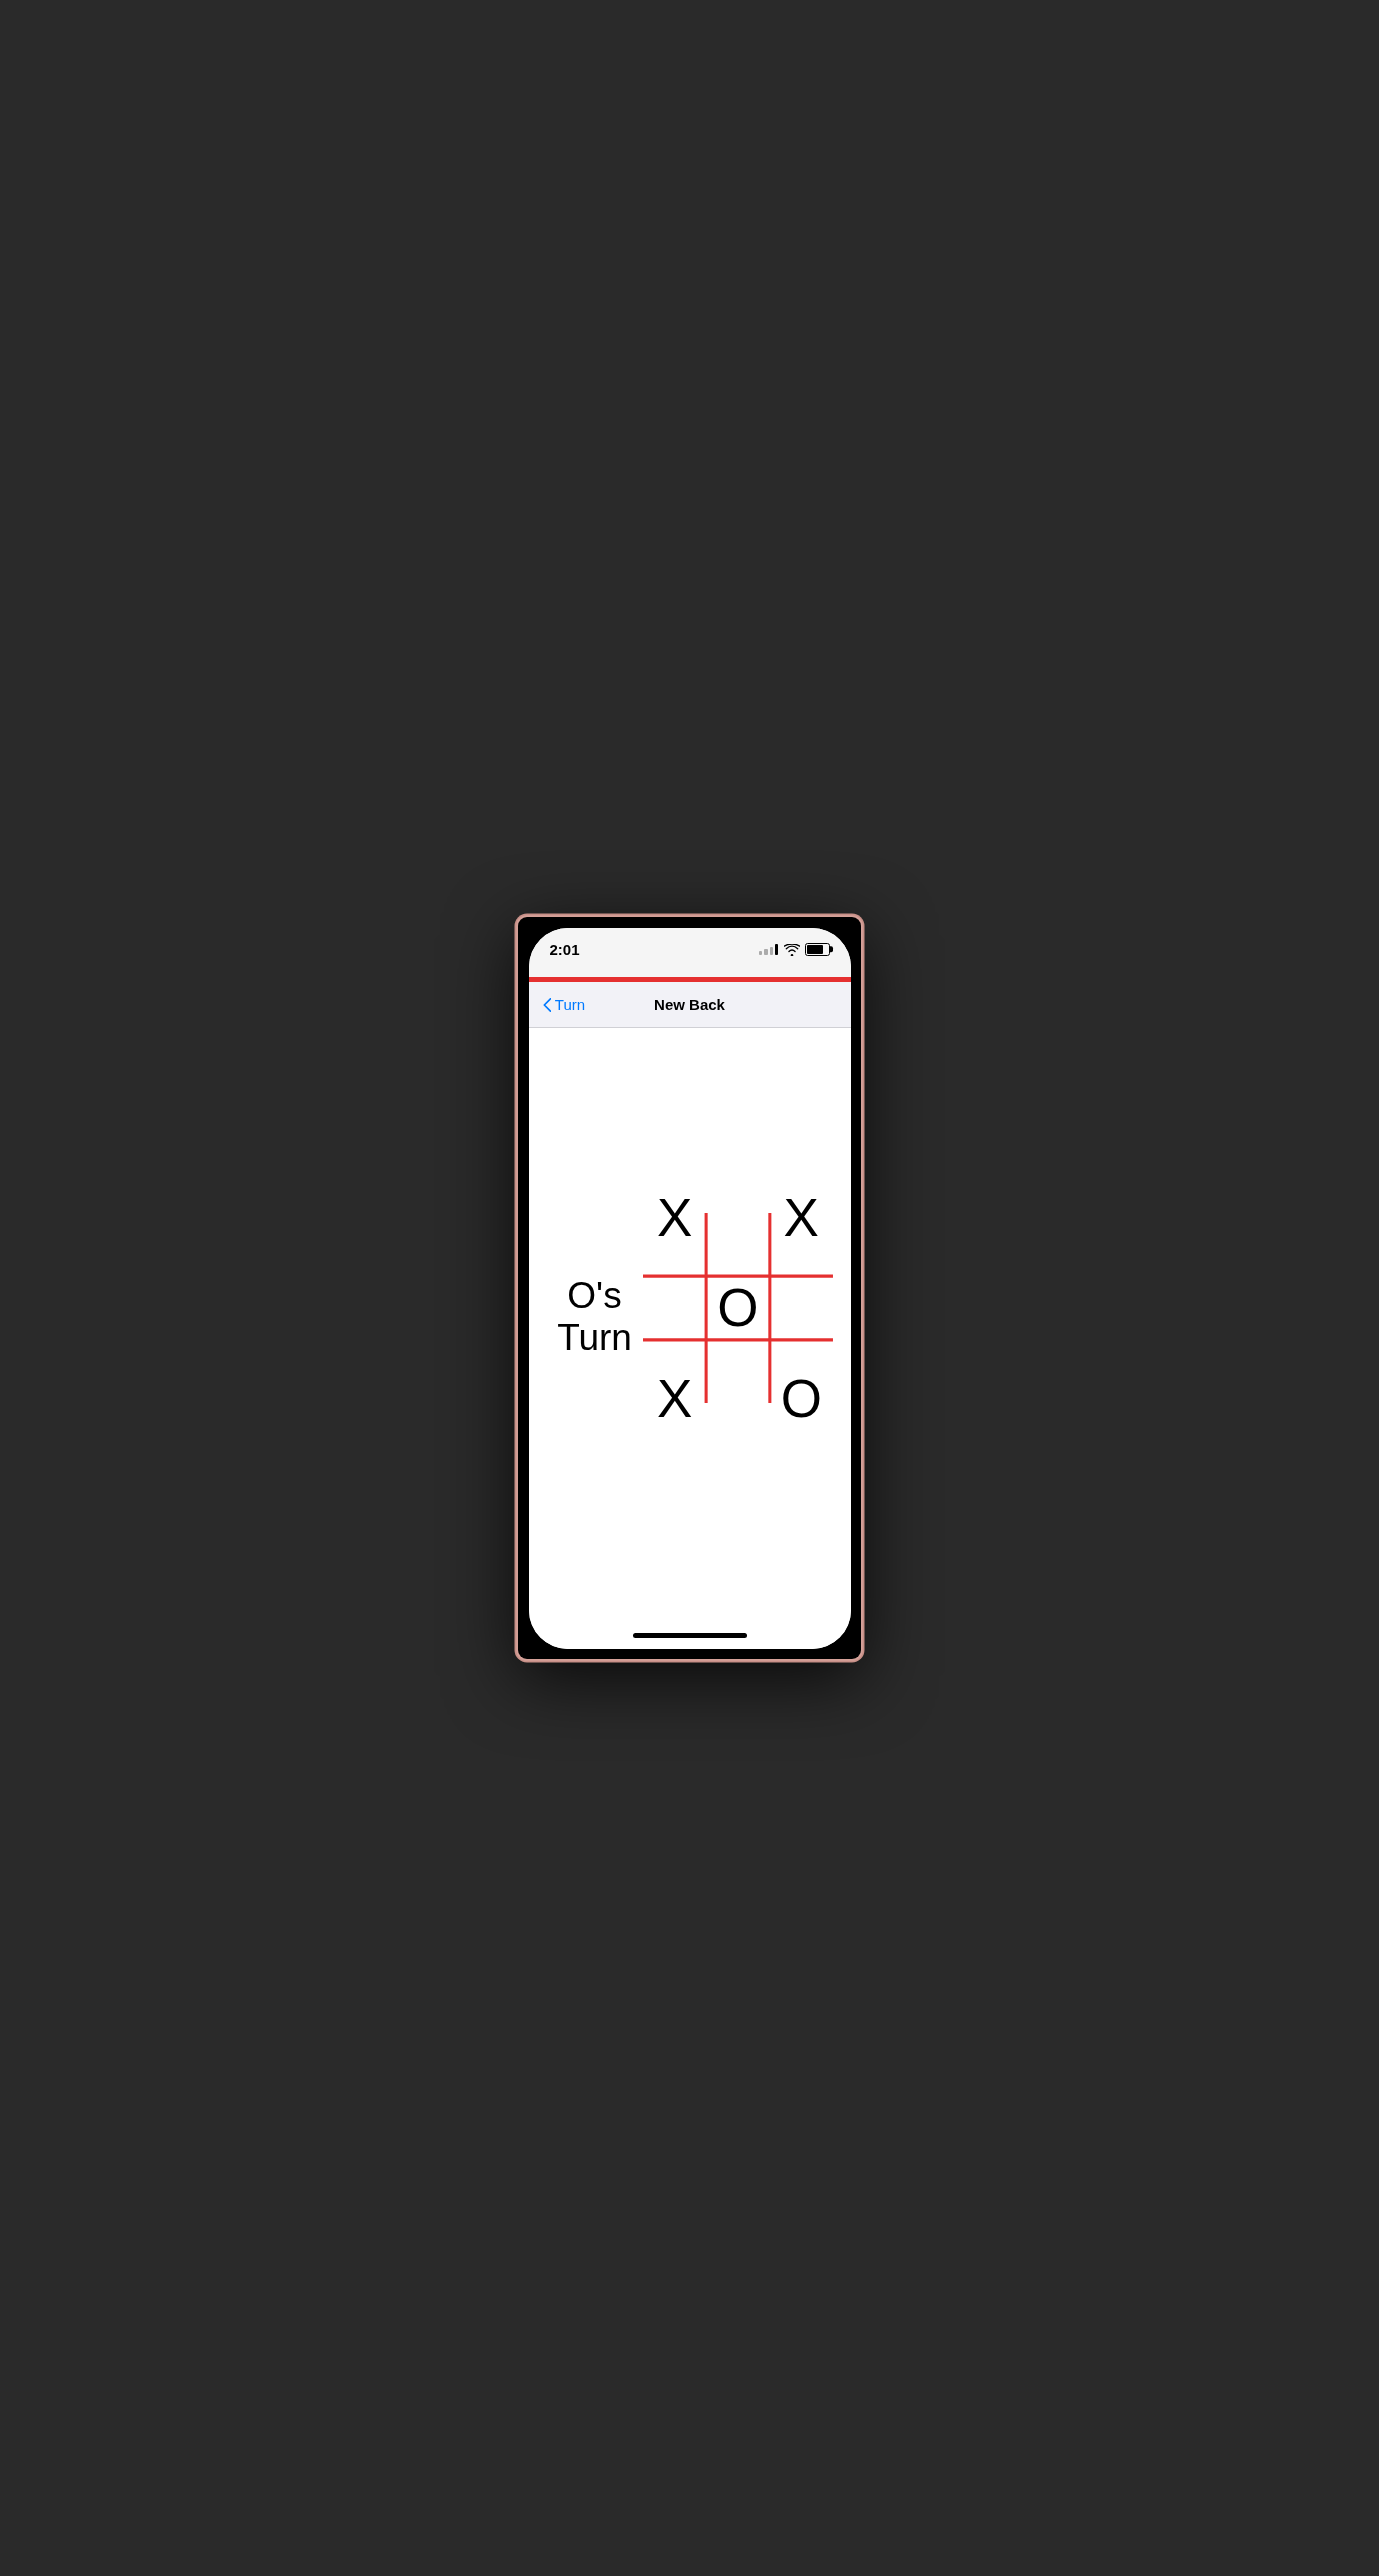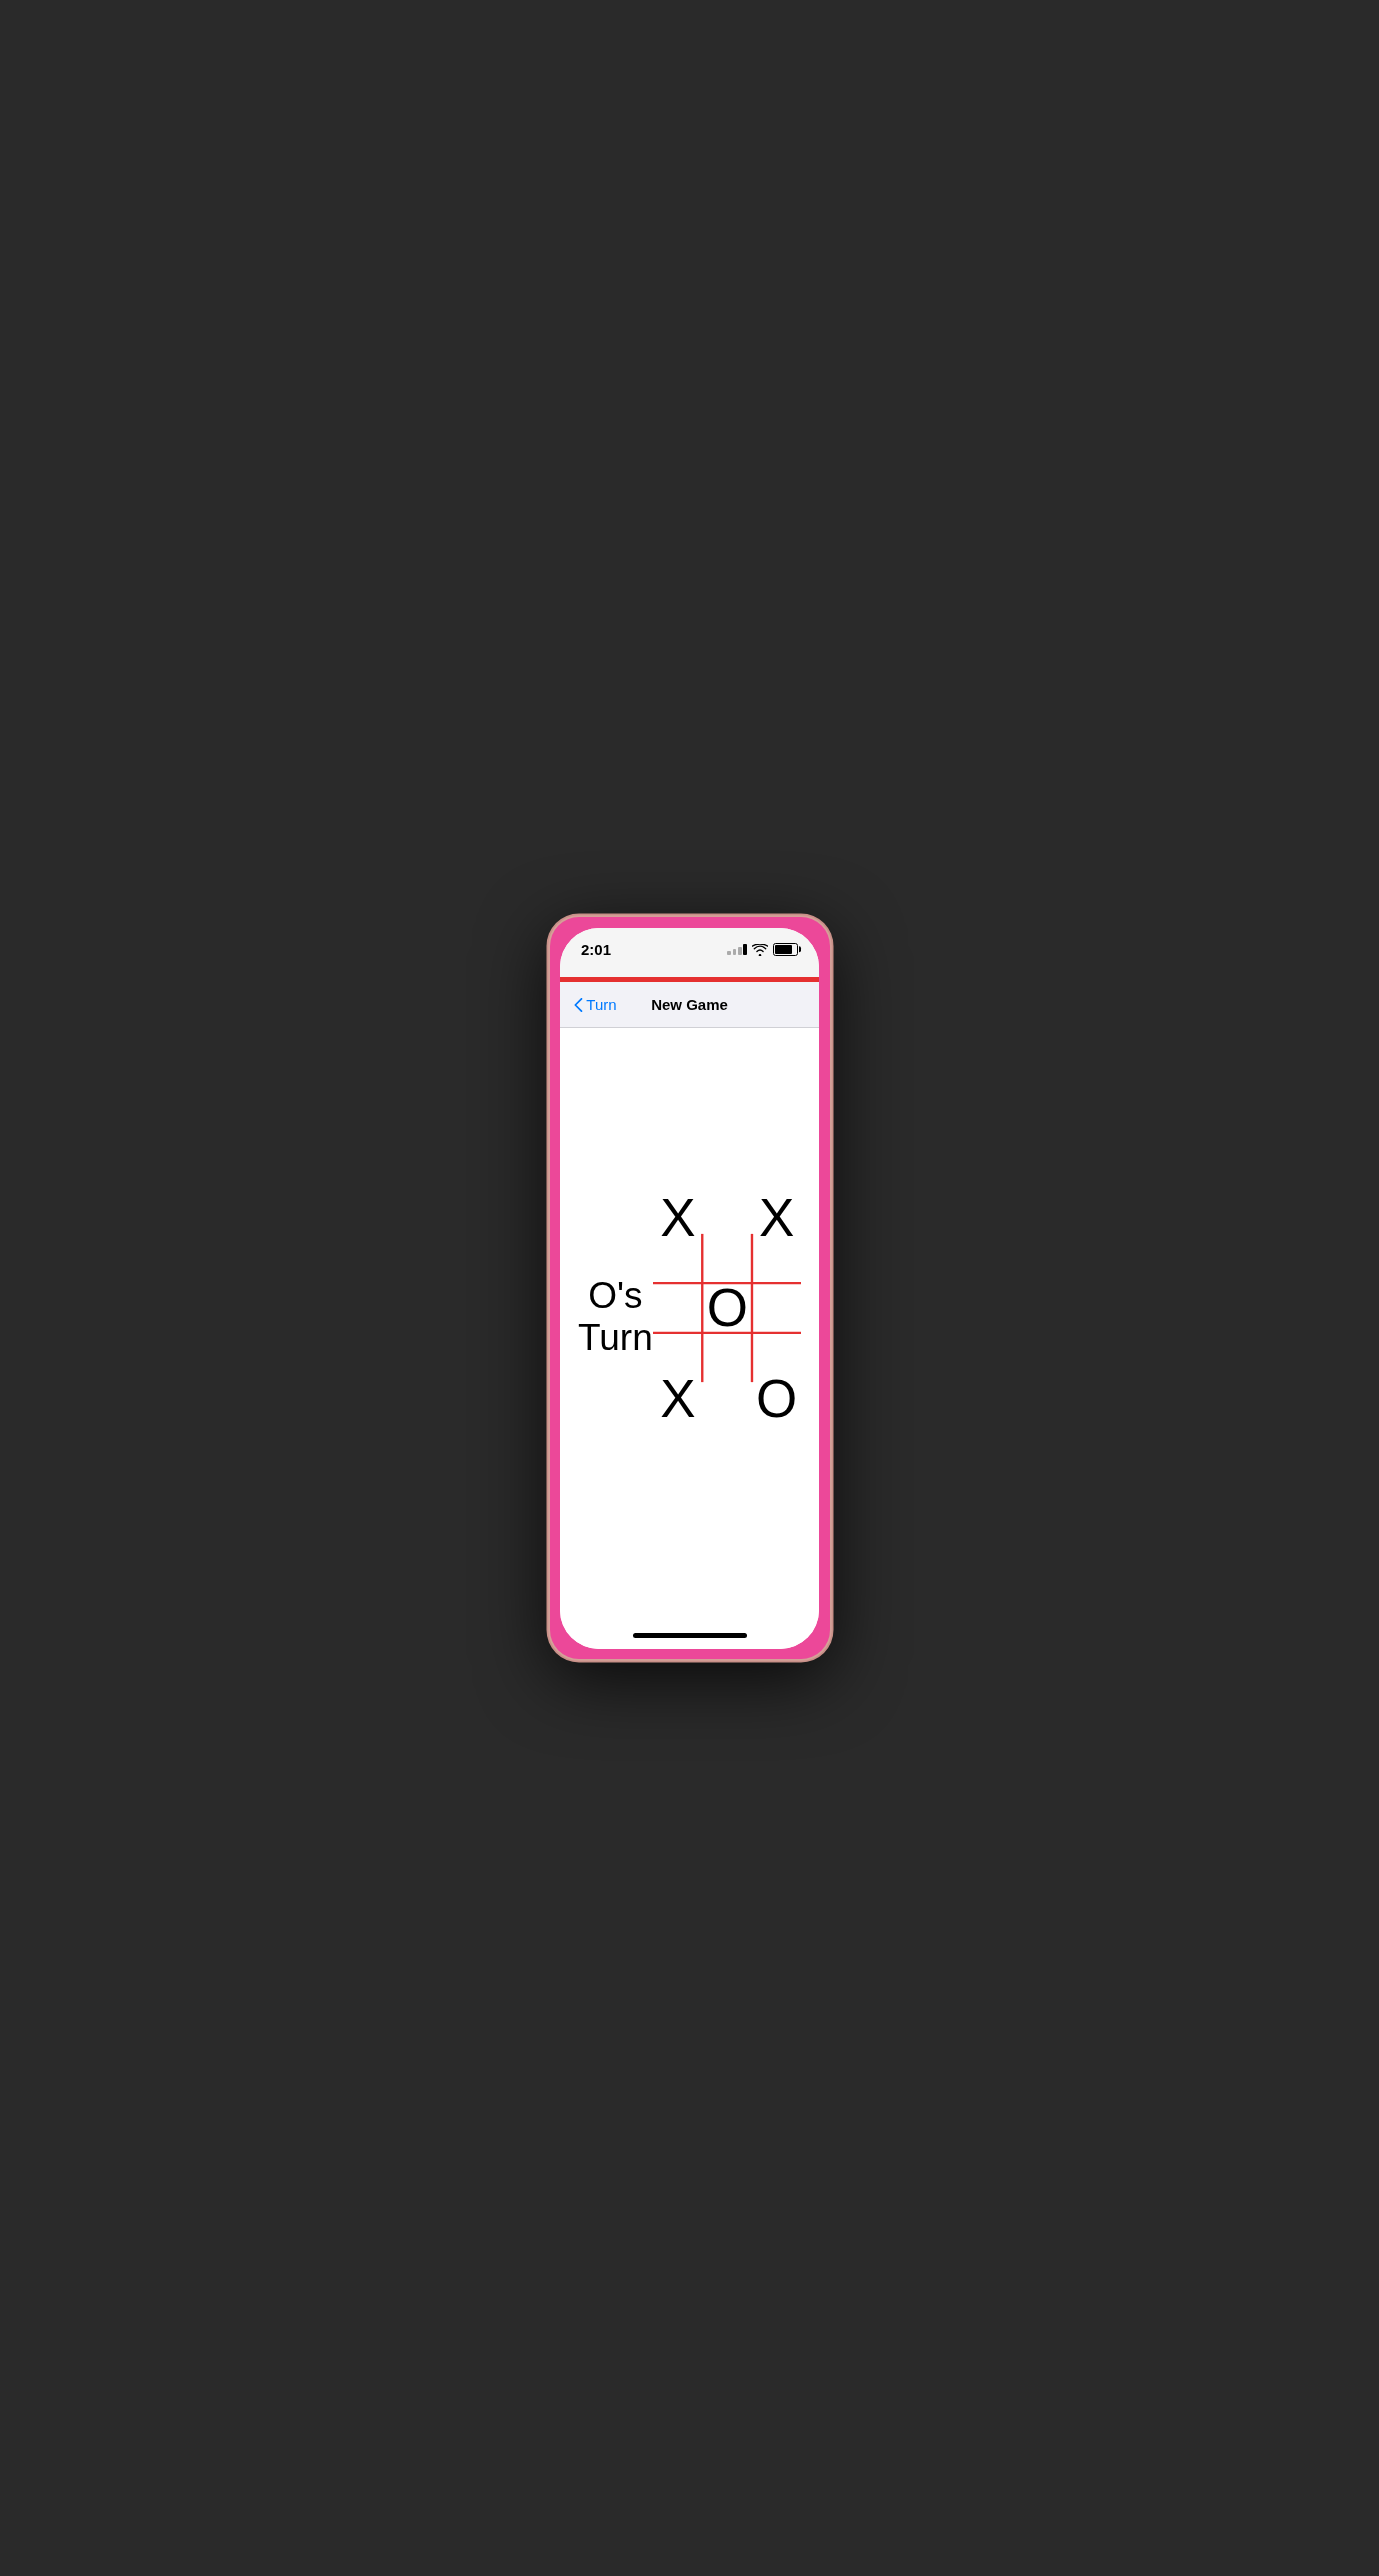--- a/index.html
+++ b/index.html
@@ -17,24 +17,24 @@
       width: 690px;
       height: 1288px;
       position: relative;
       display: flex;
       justify-content: center;
       align-items: center;
     }
 
     
     .phone {
-      width: 280px;
+      width: 343px;
       height: 742px;
-      background: #ec4899;
-      border-radius: 29px;
+      background: #000000;
+      border-radius: 9px;
       position: relative;
       box-shadow:
         0 0 0 1.8px #d4a098,
         0 0 0 3.5px #c89088,
         0 17.6px 70px rgba(0,0,0,0.8);
       overflow: hidden;
     }
 
     
     .phone::before {
@@ -296,21 +296,21 @@
 
       <div class="accent-bar"></div>
 
       <div class="nav-bar">
         <div class="nav-back">
           <svg width="8.8" height="14" viewBox="0 0 10 16" fill="none">
             <path d="M8.5 1L1.5 8L8.5 15" stroke="#007AFF" stroke-width="2" stroke-linecap="round" stroke-linejoin="round"></path>
           </svg>
           <span>Turn</span>
         </div>
-        <span class="nav-title">New Game</span>
+        <span class="nav-title">New Back</span>
       </div>
 
       <div class="content">
 
         <div class="turn-label">O's Turn</div>
 
         <div class="board">
 
           <svg class="grid-lines" viewBox="0 0 310 310" xmlns="http://www.w3.org/2000/svg">
 

